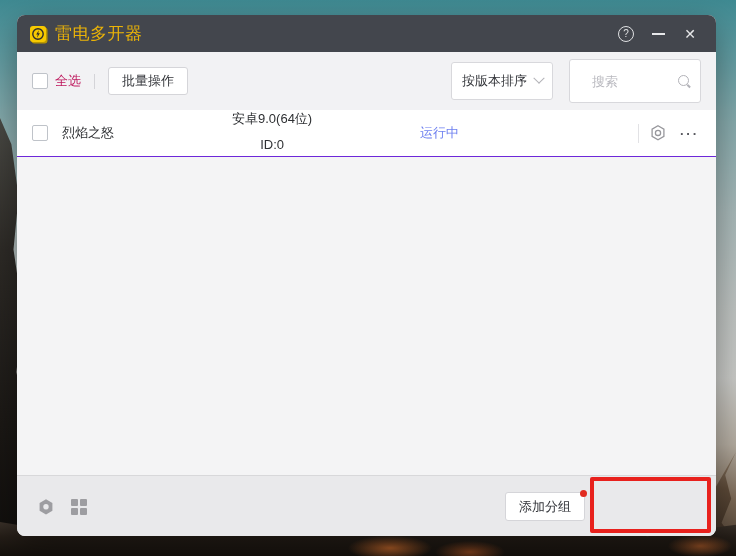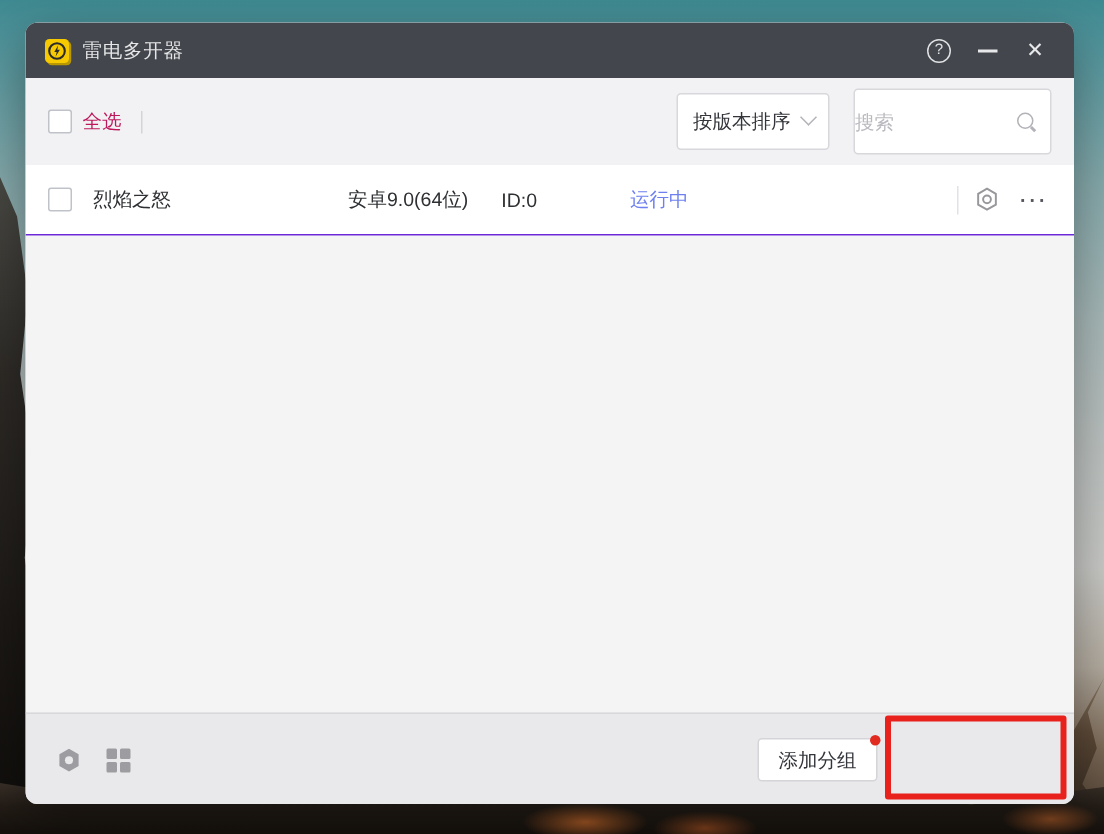--- a/index.html
+++ b/index.html
@@ -49,21 +49,21 @@
   
   .titlebar {
     height: 37px; flex: 0 0 37px; background: #43464d;
     display: flex; align-items: center; padding: 0 10px 0 13px;
   }
   .app-icon {
     width: 16px; height: 16px; border-radius: 3px; background: #f6c900;
     position: relative; box-shadow: 1.5px 1.5px 0 #b99700;
   }
   .app-icon svg { position: absolute; inset: 0; }
-  .titlebar-title { color: #e5e5e5; font-size: 13px; margin-left: 9px; letter-spacing: .5px; }
+  .titlebar-title { color: #eab308; font-size: 17px; margin-left: 9px; letter-spacing: .5px; }
   .titlebar-spacer { flex: 1; }
   .tb-btn {
     width: 32px; height: 30px; display: flex; align-items: center; justify-content: center;
     color: #e7e8ea; cursor: default;
   }
   .help-circle {
     width: 16px; height: 16px; border: 1.2px solid #dfe0e2; border-radius: 50%;
     display: flex; align-items: center; justify-content: center;
     font-size: 10px; line-height: 1; color: #dfe0e2;
   }
@@ -90,21 +90,21 @@
     width: 102px; height: 38px; background: #fff; border: 1px solid #d8d8dc; border-radius: 3px;
     display: flex; align-items: center; padding: 0 9px 0 10px;
   }
   .dropdown-label { font-size: 13px; color: #33353a; flex: 1; white-space: nowrap; }
   .chevron-down {
     width: 8px; height: 8px; border-right: 1.4px solid #b3b3b8; border-bottom: 1.4px solid #b3b3b8;
     transform: rotate(45deg) translate(-2px,-2px);
   }
   .searchbox {
     width: 132px; height: 44px; background: #fff; border: 1px solid #d8d8dc; border-radius: 3px;
-    display: flex; align-items: center; padding: 0 8px 0 0; margin-left: 16px;
+    display: flex; align-items: center; padding: 0 8px 0 22px; margin-left: 16px;
   }
   .searchbox input {
     border: none; outline: none; flex: 1; width: 80px; font-size: 13px; color: #33353a;
     font-family: inherit; background: transparent;
   }
   .searchbox input::placeholder { color: #b9b9bf; }
   .mag-icon { position: relative; width: 15px; height: 15px; }
   .mag-icon::before {
     content: ""; position: absolute; left: 1px; top: 1px; width: 9px; height: 9px;
     border: 1.4px solid #b2b2b8; border-radius: 50%;
@@ -124,21 +124,21 @@
   .th-name { left: 45px; } .th-version { left: 215px; } .th-status { left: 403px; } .th-ops { left: 541px; }
   .funnel-icon { display: inline-flex; }
 
   .table-row {
     height: 47px; flex: 0 0 47px; background: #fff; border-bottom: 1px solid #6d28d9;
     position: relative; font-size: 13px; color: #2e3033; padding-left: 47px;
   }
   .cell { position: absolute; top: 0; height: 100%; display: flex; align-items: center; }
   .row-check { left: 15px; }
   .row-name { left: 45px; }
-  .row-version { left: 215px; gap: 22px; }
+  .row-version { left: 215px; gap: 9px; flex-direction: column; }
   .row-status { left: 403px; color: #6e80f0; }
   .close-inst-btn { position: absolute; left: 538px; top: 9.5px; width: 68px; height: 28px; border-radius: 4px; }
   .row-divider { position: absolute; left: 621px; top: 14px; width: 1px; height: 19px; background: #e2e2e5; }
   .row-gear { left: 632px; }
   .row-more { left: 663px; color: #55565c; font-weight: bold; letter-spacing: 2px; font-size: 13px; }
 
   .content-empty { flex: 1; background: #f4f4f5; }
 
   
   .footer {
@@ -197,20 +197,21 @@
     </div>
     <div class="tb-btn">
       <span class="close-glyph">✕</span>
     </div>
   </div>
 
   <div class="toolbar">
     <div class="checkbox"></div>
     <span class="select-all-label">全选</span>
     <div class="v-divider"></div>
+    <button class="btn">批量操作</button>
     <div class="toolbar-spacer"></div>
     <div class="dropdown">
       <span class="dropdown-label">按版本排序</span>
       <span class="chevron-down"></span>
     </div>
     <div class="searchbox">
       <input type="text" placeholder="搜索" style="">
       <span class="mag-icon"></span>
     </div>
   </div>

